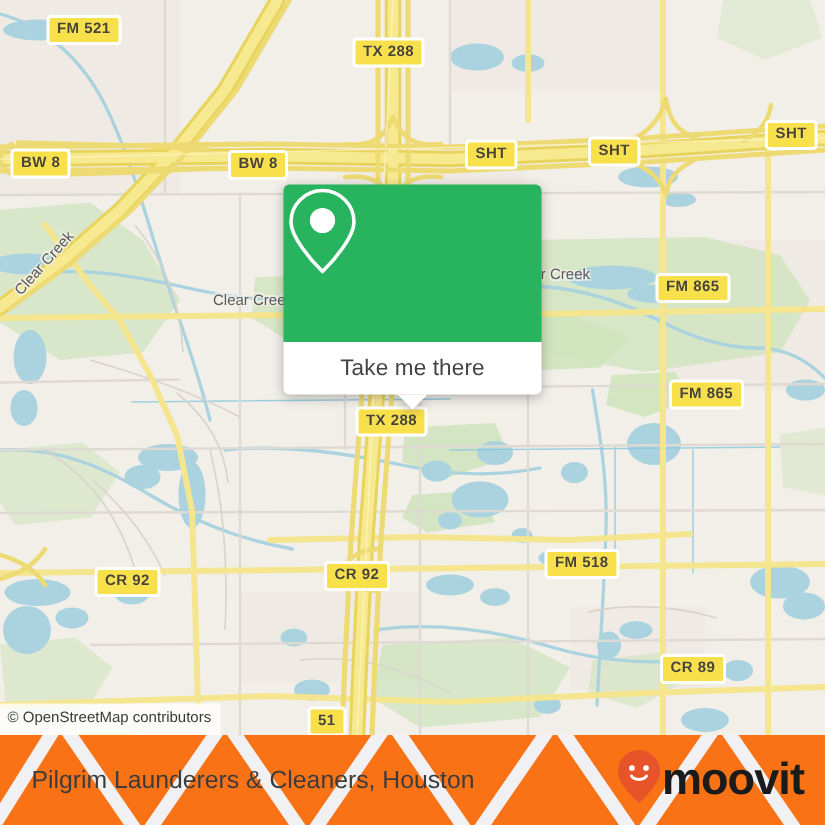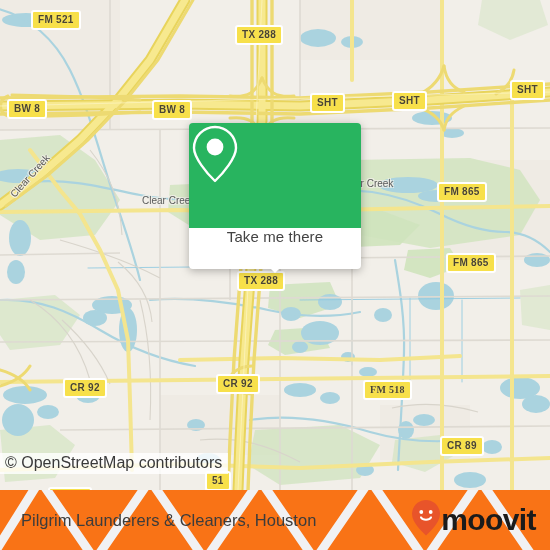--- a/index.html
+++ b/index.html
@@ -43,45 +43,45 @@
     text-shadow:
       -1px -1px 0 rgba(242,239,233,.9),
        1px -1px 0 rgba(242,239,233,.9),
       -1px  1px 0 rgba(242,239,233,.9),
        1px  1px 0 rgba(242,239,233,.9);
   }
   .creek-rot{transform:rotate(-48deg);transform-origin:left top;}
 
   
   .attrib{
-    position:absolute;left:0;bottom:16px;
+    position:absolute;left:0;bottom:0;
     background:rgba(255,255,255,.80);
     color:#3a3a3a;
-    font-size:16px;
+    font-size:10px;
     line-height:16px;
     padding:2px 6px 3px 5px;
     white-space:nowrap;
   }
 
   
   .callout{
     position:absolute;left:189px;top:123px;width:172px;
     filter:drop-shadow(0 2px 4px rgba(0,0,0,.28));
   }
   .callout-top{
     background:#28b45f;
     border-radius:4px 4px 0 0;
     height:105px;
     display:flex;align-items:center;justify-content:center;
   }
   .callout-bottom{
     background:#ffffff;
     border-radius:0 0 4px 4px;
-    height:41px;
-    display:flex;justify-content:center;
+    height:35px;
+    display:flex;align-items:center;justify-content:center;
     color:#434343;
     font-size:15px;
     letter-spacing:.1px;
   }
   .callout-tail{
     position:absolute;left:50%;top:140px;
     margin-left:-10px;
     width:0;height:0;
     border-left:10px solid transparent;
     border-right:10px solid transparent;
@@ -304,21 +304,21 @@
     <div class="shield" style="left:31px;top:10px;">FM 521</div>
     <div class="shield" style="left:235px;top:25px;">TX 288</div>
     <div class="shield" style="left:7px;top:99px;">BW 8</div>
     <div class="shield" style="left:152px;top:100px;">BW 8</div>
     <div class="shield" style="left:310px;top:93px;">SHT</div>
     <div class="shield" style="left:392px;top:91px;">SHT</div>
     <div class="shield" style="left:510px;top:80px;">SHT</div>
     <div class="shield" style="left:437px;top:182px;">FM 865</div>
     <div class="shield" style="left:446px;top:253px;">FM 865</div>
     <div class="shield" style="left:237px;top:271px;">TX 288</div>
-    <div class="shield" style="left:363px;top:380px;font-family:Liberation Serif, serif;">FM 518</div>
+    <div class="shield" style="left:363px;top:366px;">FM 518</div>
     <div class="shield" style="left:63px;top:378px;">CR 92</div>
     <div class="shield" style="left:216px;top:374px;">CR 92</div>
     <div class="shield" style="left:440px;top:436px;">CR 89</div>
     <div class="shield" style="left:48px;top:460px;margin-top:27px;">CR 48</div>
     <div class="shield" style="left:205px;top:471px;">51</div>
 
     <div class="placelabel creek-rot" style="left:8px;top:192px;">Clear Creek</div>
     <div class="placelabel" style="left:142px;top:195px;">Clear Creek</div>
     <div class="placelabel" style="left:340px;top:178px;">Clear Creek</div>
 

